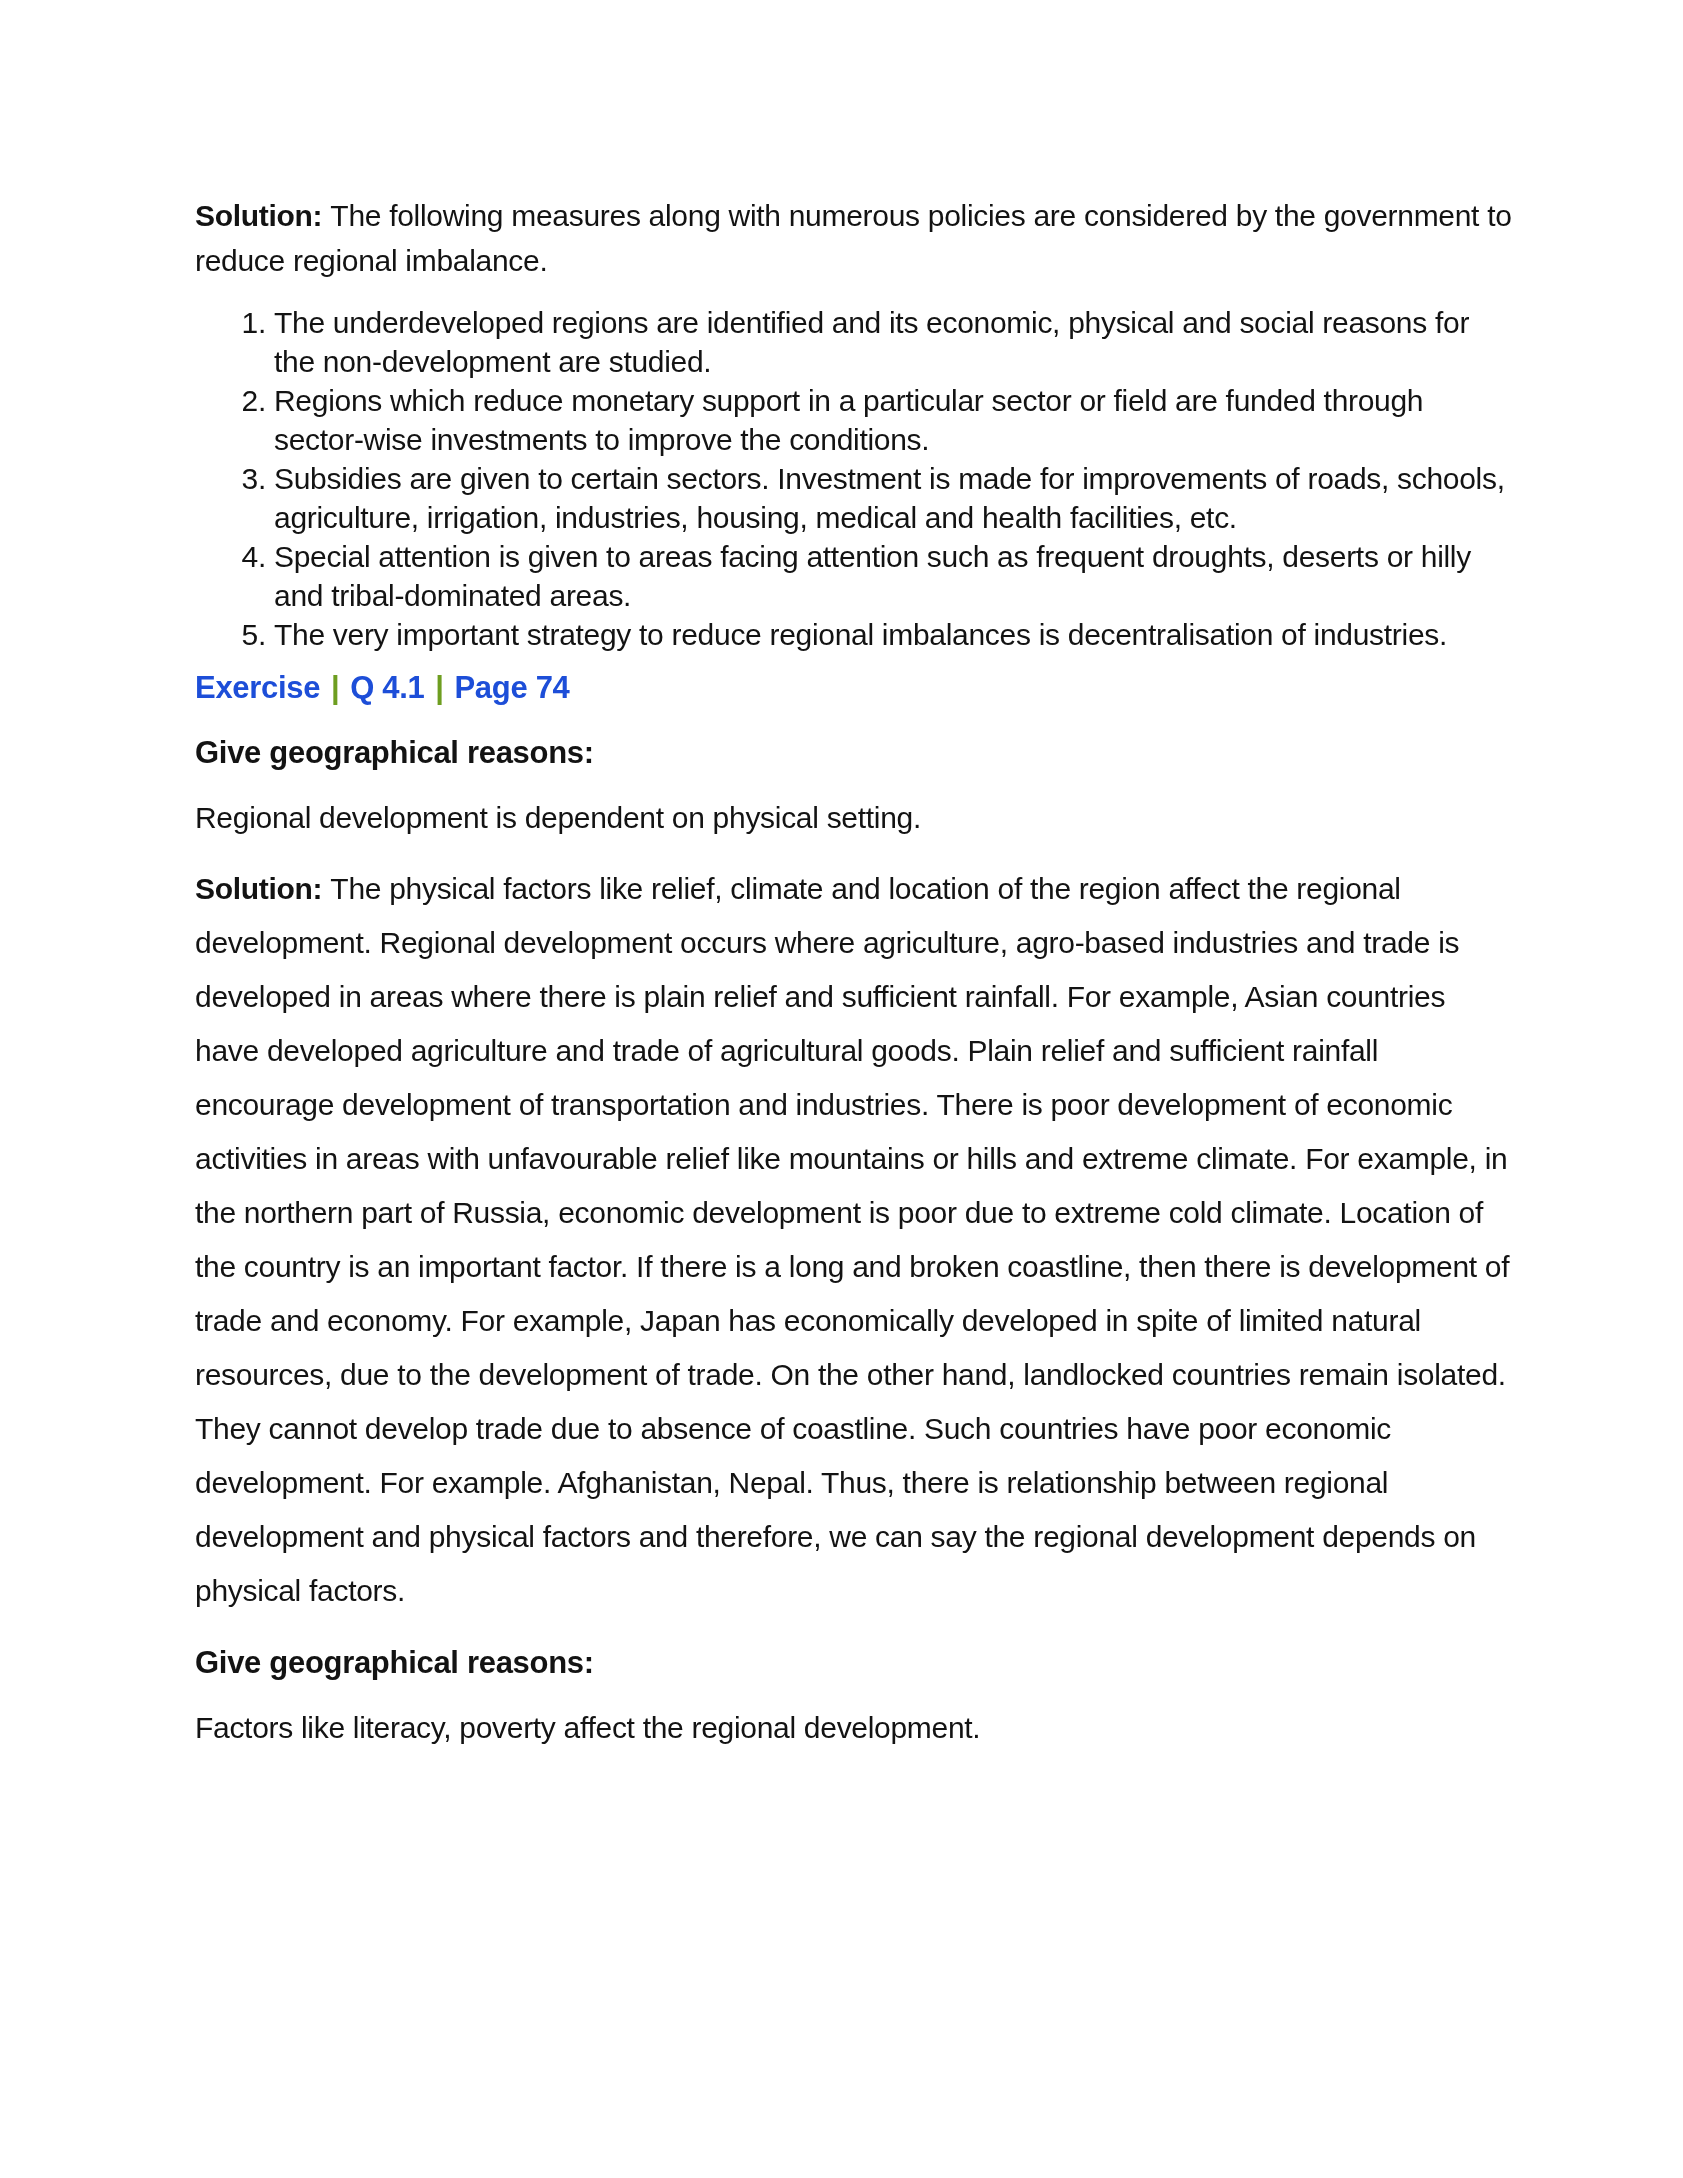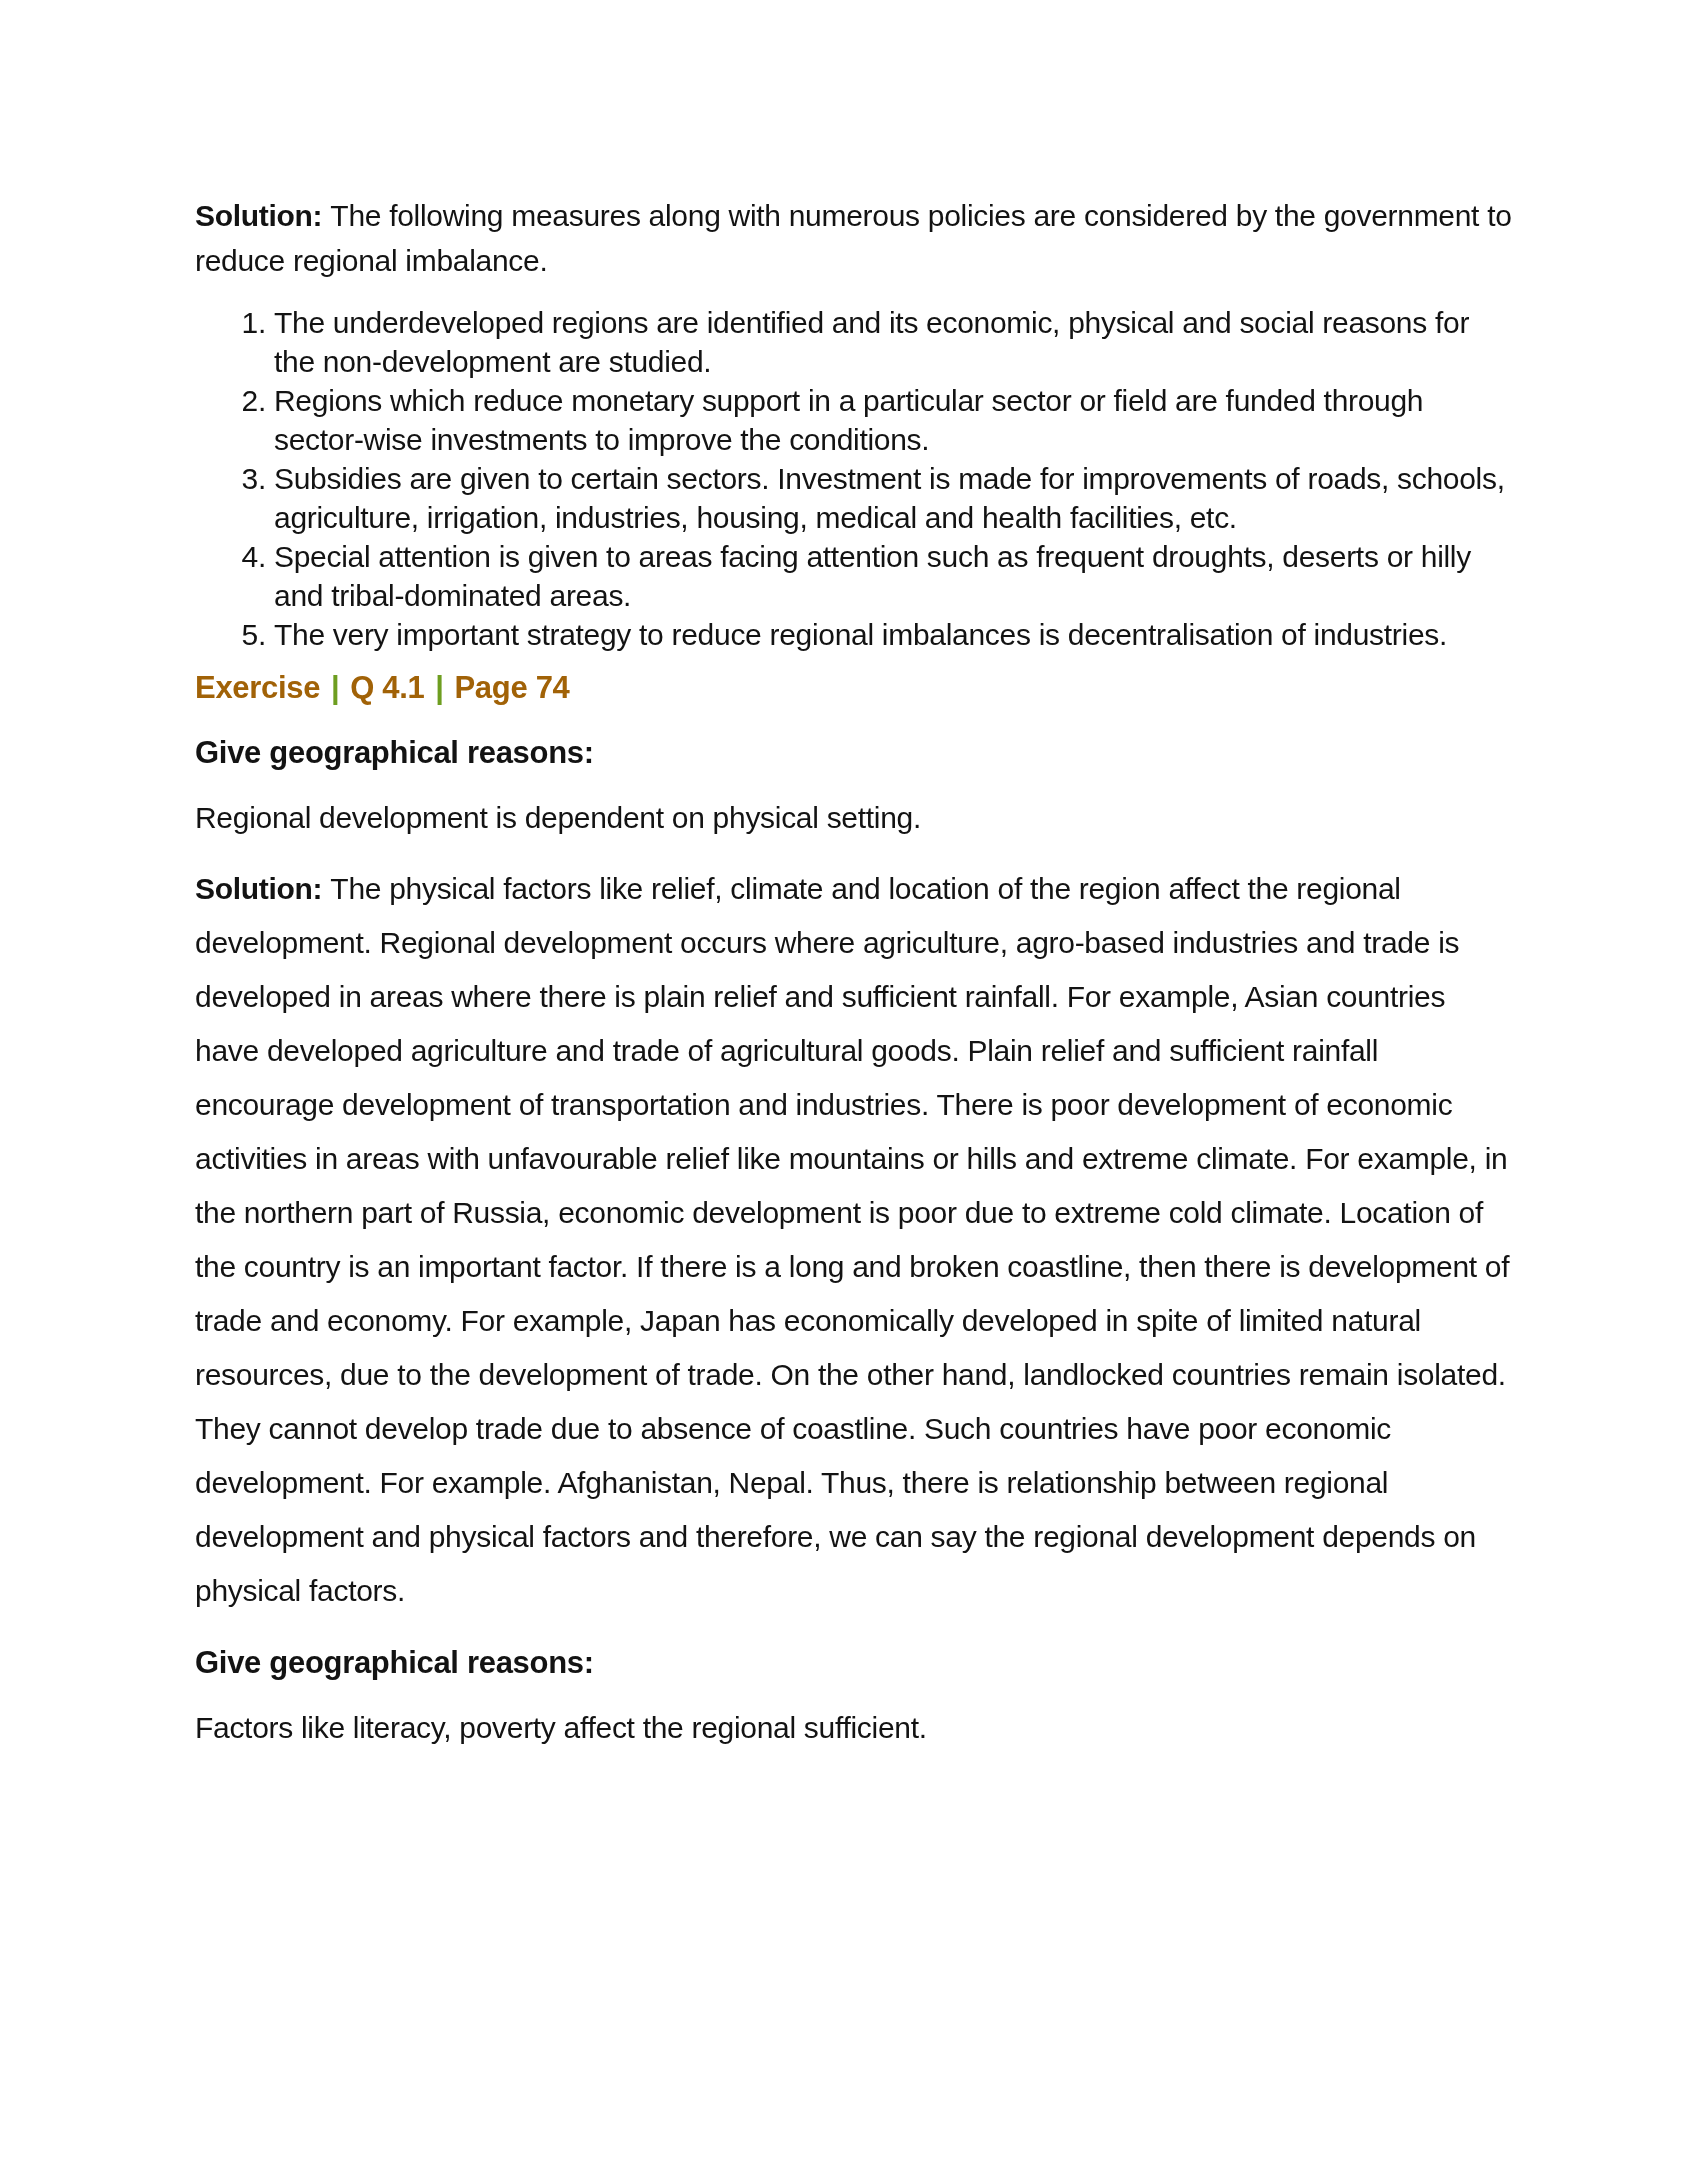--- a/index.html
+++ b/index.html
@@ -41,21 +41,21 @@
     margin: 0;
     padding: 0;
   }
   .exercise-heading {
     margin-top: 14px;
     font-size: 31px;
     line-height: 40px;
     font-weight: bold;
     color: #6e9e20;
   }
-  .exercise-heading .green-link { color: #a16207; text-decoration: none; cursor: pointer; }
+  .exercise-heading .green-link { color: #1d4ed8; text-decoration: none; cursor: pointer; }
   .exercise-heading .green-sep { color: #6e9e20; margin: 0 0.08em; }
   .heading-2 { margin-top: 10px; }
   .prompt {
     margin-top: 22px;
     font-size: 31px;
     font-weight: bold;
     line-height: 45px;
   }
   .question { margin-top: 20px; }
   .solution-long {
@@ -92,16 +92,16 @@
 
   <p class="body-text question">Regional development is dependent on physical setting.</p>
 
   <p class="body-text solution-long">
     <span class="bold label">Solution:</span><span>The physical factors like relief, climate and location of the region affect the regional development. Regional development occurs where agriculture, agro-based industries and trade is developed in areas where there is plain relief and sufficient rainfall. For example, Asian countries have developed agriculture and trade of agricultural goods. Plain relief and sufficient rainfall encourage development of transportation and industries. There is poor development of economic activities in areas with unfavourable relief like mountains or hills and extreme climate. For example, in the northern part of Russia, economic development is poor due to extreme cold climate. Location of the country is an important factor. If there is a long and broken coastline, then there is development of trade and economy. For example, Japan has economically developed in spite of limited natural resources, due to the development of trade. On the other hand, landlocked countries remain isolated. They cannot develop trade due to absence of coastline. Such countries have poor economic development. For example. Afghanistan, Nepal. Thus, there is relationship between regional development and physical factors and therefore, we can say the regional development depends on physical factors.</span>
   </p>
 
 
   <p class="body-text prompt">Give geographical reasons:</p>
 
-  <p class="body-text question">Factors like literacy, poverty affect the regional sufficient.</p>
+  <p class="body-text question">Factors like literacy, poverty affect the regional development.</p>
 
 </div>
 
 
 </body></html>

